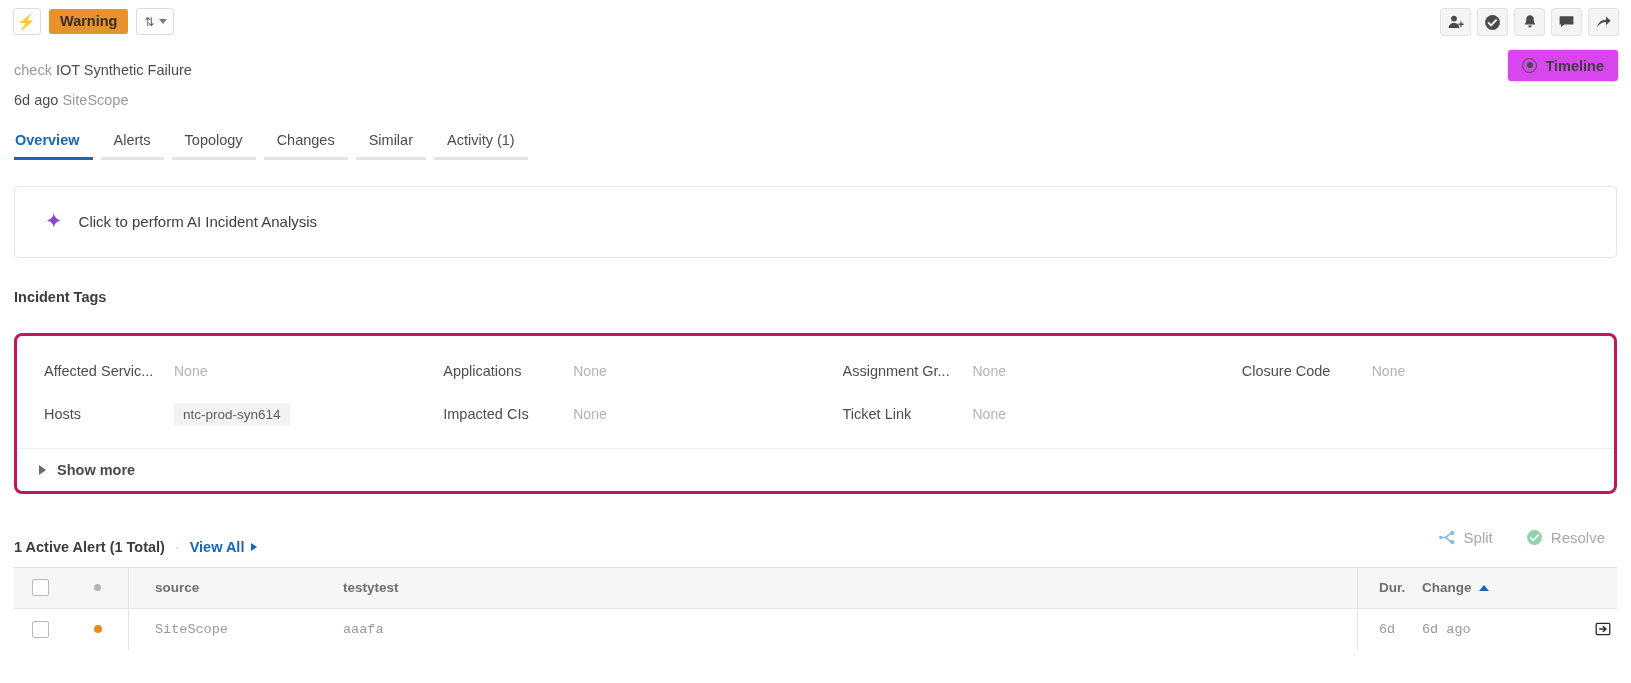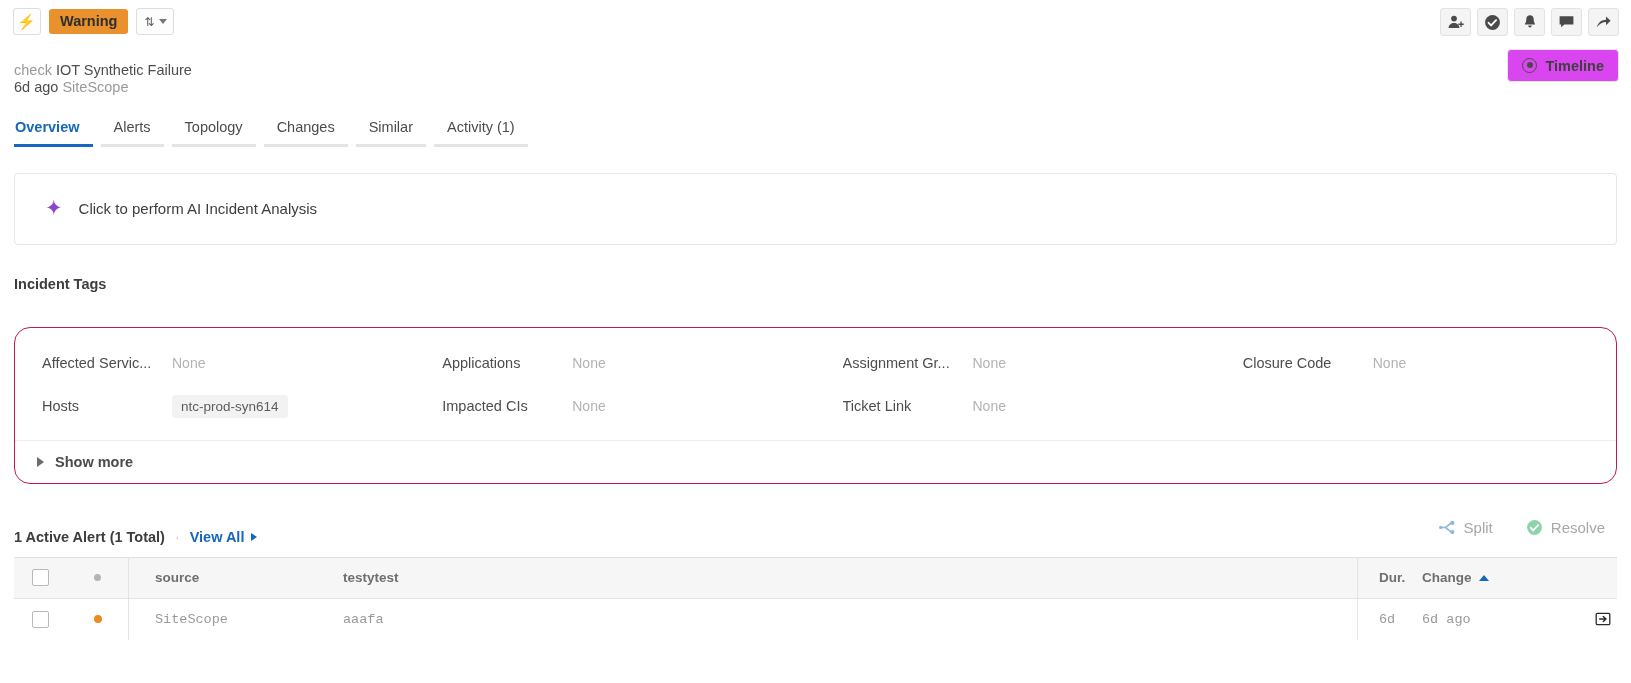--- a/index.html
+++ b/index.html
@@ -56,21 +56,21 @@
   
   .titlewrap { position: relative; padding: 8px 14px 0; }
   h1.page-title {
     font-size: 25px; font-weight: bold; color: #3d3d3d;
     letter-spacing: -0.2px; line-height: 1.25;
   }
   h1.page-title .lbl { color: #4a4a4a; }
   .subline { margin-top: 10px; font-size: 14.5px; line-height: 1.2; }
   .subline .muted { color: #9a9a9a; }
   .subline .dark  { color: #4d4d4d; }
-  .metaline { font-size: 14.5px; line-height: 1.2; }
+  .metaline { margin-top: 13px; font-size: 14.5px; line-height: 1.2; }
   .metaline .dark  { color: #4d4d4d; }
   .metaline .muted { color: #9a9a9a; }
 
   .timeline-btn {
     position: absolute; right: 12px; top: 5px;
     height: 33px;
     background: #d946ef; border: 1px solid #e6e6e6; border-radius: 4px;
     display: flex; align-items: center; gap: 8px;
     padding: 0 14px;
     font-size: 14.5px; font-weight: bold; color: #3f3f3f;
@@ -109,22 +109,22 @@
   }
   .sparkle { font-size: 21px; color: #8e44d0; line-height: 1; position: relative; top: -1px; }
   .ai-text { font-size: 15px; color: #3d3d3d; }
 
   
   .section-title {
     margin: 31px 14px 17px;
     font-size: 14.5px; font-weight: bold; color: #3d3d3d;
   }
   .tags-card {
-    margin: 35px 14px 0;
-    border: 1px solid #be185d; border-radius: 16px;
+    margin: 28px 14px 0;
+    border: 3px solid #be185d; border-radius: 8px;
   }
   .tags-grid {
     display: grid;
     grid-template-columns: 1fr 1fr 1fr 1fr;
     padding: 14px 0 12px;
   }
   .tag-cell { display: flex; align-items: center; height: 43px; padding-left: 27px; }
   .tag-key {
     font-size: 14.5px; color: #4d4d4d;
     width: 130px; flex: none;

